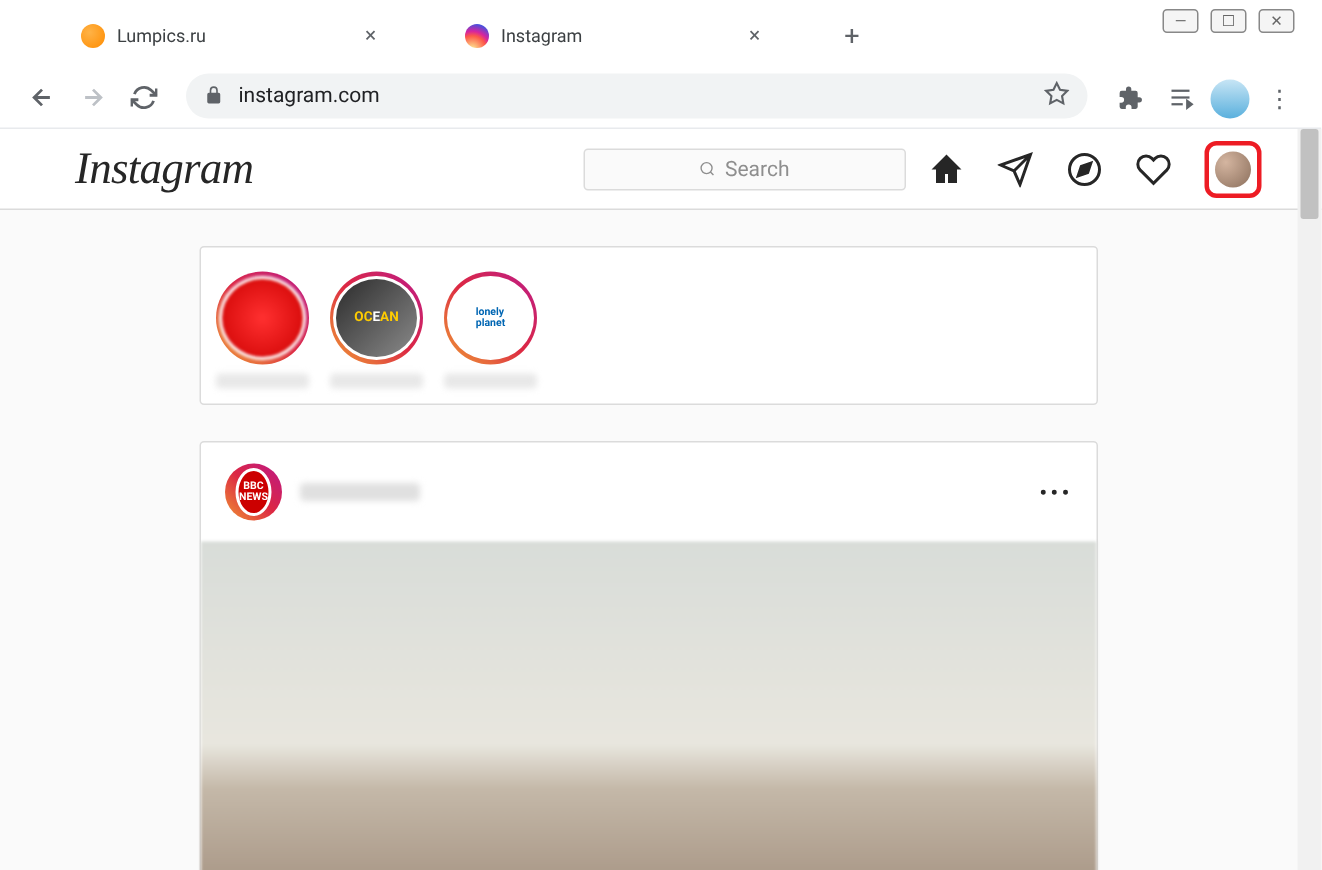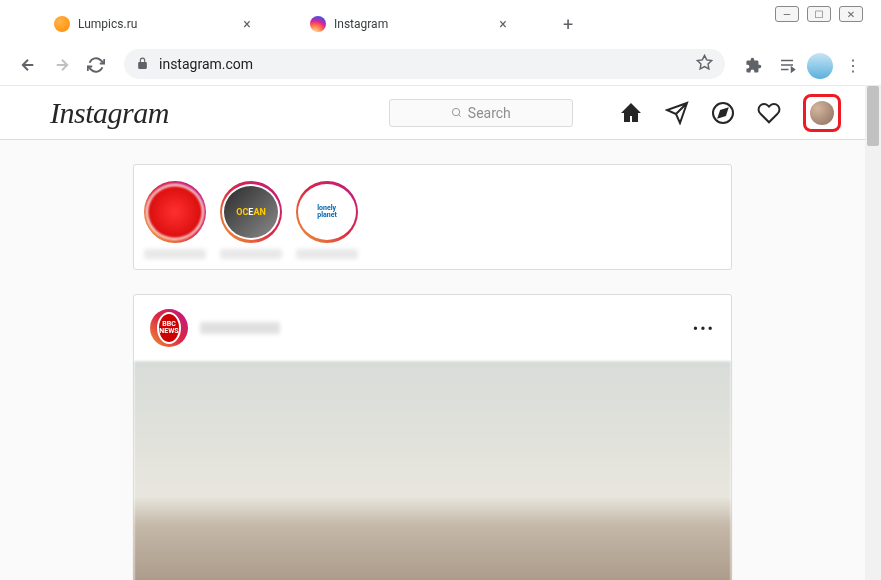--- a/index.html
+++ b/index.html
@@ -31,21 +31,21 @@
   .menu-dots { width: 28px; height: 28px; display: flex; align-items: center; justify-content: center; color: #5f6368; cursor: pointer; }
   
   
   .content { height: calc(580px - 86px); overflow-y: auto; position: relative; background: #fafafa; }
   .scrollbar-track { position: absolute; right: 0; top: 0; width: 16px; height: 100%; background: #f1f1f1; }
   .scrollbar-thumb { position: absolute; right: 2px; top: 0; width: 12px; height: 60px; background: #c1c1c1; border-radius: 2px; }
   
   
   .ig-header { height: 54px; border-bottom: 1px solid #dbdbdb; background: #fff; display: flex; align-items: center; padding: 0 40px 0 50px; }
   .ig-logo { font-family: "Brush Script MT", cursive; font-size: 30px; font-weight: 500; color: #262626; font-style: italic; letter-spacing: -0.5px; }
-  .ig-search { width: 184px; height: 28px; background: #fafafa; border: 1px solid #dbdbdb; border-radius: 3px; margin-left: 220px; display: flex; align-items: center; justify-content: center; gap: 6px; color: #8e8e8e; font-size: 14px; }
+  .ig-search { width: 215px; height: 28px; background: #fafafa; border: 1px solid #dbdbdb; border-radius: 3px; margin-left: 220px; display: flex; align-items: center; justify-content: center; gap: 6px; color: #8e8e8e; font-size: 14px; }
   .ig-nav { margin-left: auto; display: flex; align-items: center; gap: 22px; }
   .ig-nav-icon { width: 24px; height: 24px; cursor: pointer; display: flex; align-items: center; justify-content: center; }
   .ig-avatar-wrap { position: relative; padding: 4px; border: 3px solid #ed1c24; border-radius: 8px; }
   .ig-avatar { width: 24px; height: 24px; border-radius: 50%; background: radial-gradient(circle at 30% 30%, #d4b5a0, #8b6f5c); cursor: pointer; }
   
   
   .feed { width: 615px; margin: 24px auto 0; padding-right: 16px; }
   .stories-card { background: #fff; border: 1px solid #dbdbdb; border-radius: 3px; padding: 16px 10px 10px; display: flex; gap: 14px; }
   .story-item { display: flex; flex-direction: column; align-items: center; gap: 6px; cursor: pointer; }
   .story-ring { width: 62px; height: 62px; border-radius: 50%; padding: 2px; background: linear-gradient(45deg, #f09433, #e6683c, #dc2743, #cc2366, #bc1888); display: flex; align-items: center; justify-content: center; }

